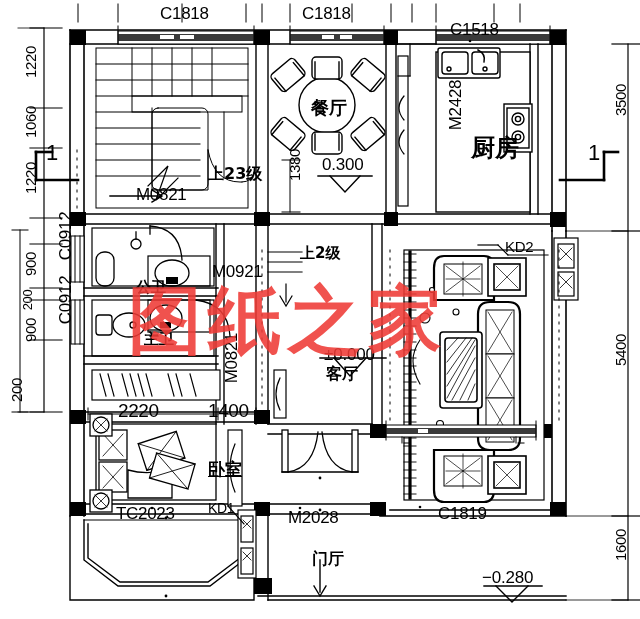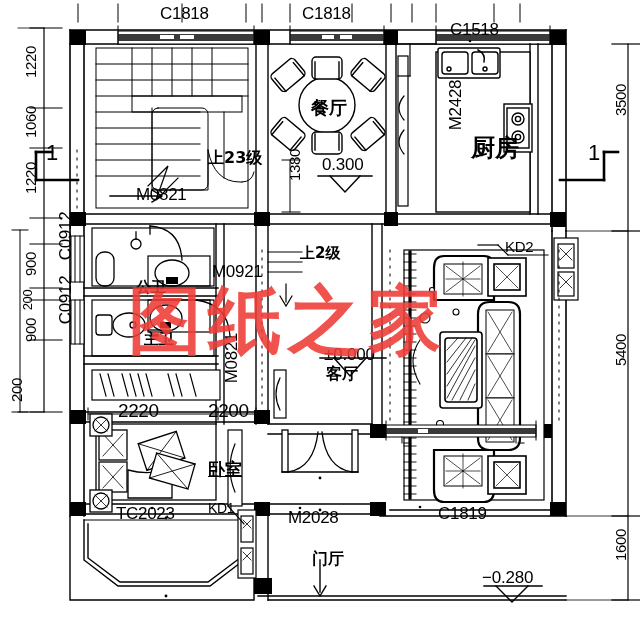--- a/index.html
+++ b/index.html
@@ -639,37 +639,37 @@
   <div class="lbl code codev" style="left:56px;top:236px;transform:rotate(-90deg) translate(-50%,0);">C0912</div>
   <div class="lbl code codev" style="left:56px;top:300px;transform:rotate(-90deg) translate(-50%,0);">C0912</div>
 
   <div class="lbl secnum" style="left:46px;top:140px;">1</div>
   <div class="lbl secnum" style="left:588px;top:140px;">1</div>
 
   <div class="lbl dimtext dimv" style="left:612px;top:100px;transform:rotate(-90deg) translate(-50%,0);">3500</div>
   <div class="lbl dimtext dimv" style="left:612px;top:350px;transform:rotate(-90deg) translate(-50%,0);">5400</div>
   <div class="lbl dimtext dimv" style="left:612px;top:545px;transform:rotate(-90deg) translate(-50%,0);">1600</div>
 
-  <div class="lbl cn" style="left:208px;top:148px;font-size:16px;text-align:right;">上23级</div>
+  <div class="lbl cn" style="left:208px;top:164px;font-size:16px;text-align:right;">上23级</div>
   <div class="lbl code" style="left:136px;top:185px;">M0821</div>
 
   <div class="lbl cn" style="left:311px;top:96px;font-size:18px;">餐厅</div>
   <div class="lbl elev" style="left:322px;top:155px;">0.300</div>
   <div class="lbl dimtext dimv" style="left:286px;top:165px;transform:rotate(-90deg) translate(-50%,0);">1380</div>
 
   <div class="lbl code codev" style="left:446px;top:105px;transform:rotate(-90deg) translate(-50%,0);">M2428</div>
   <div class="lbl cn" style="left:471px;top:132px;font-size:24px;">厨房</div>
 
   <div class="lbl cn" style="left:136px;top:250px;font-size:15px;margin-top:28px;">公卫</div>
   <div class="lbl cn" style="left:144px;top:330px;font-size:15px;">主卫</div>
   <div class="lbl code" style="left:212px;top:262px;">M0921</div>
   <div class="lbl code codev" style="left:222px;top:358px;transform:rotate(-90deg) translate(-50%,0);">M0821</div>
 
   <div class="lbl dimtext" style="left:118px;top:400px;font-size:19px;">2220</div>
-  <div class="lbl dimtext" style="left:208px;top:400px;font-size:19px;">2200</div>
+  <div class="lbl dimtext" style="left:208px;top:400px;font-size:19px;">1400</div>
 
   <div class="lbl cn" style="left:208px;top:458px;font-size:17px;text-decoration:underline;">卧室</div>
   <div class="lbl code" style="left:116px;top:504px;">TC2023</div>
   <div class="lbl code" style="left:208px;top:500px;font-size:14px;">KD1</div>
 
   <div class="lbl cn" style="left:300px;top:244px;font-size:15px;">上2级</div>
   <div class="lbl elev" style="left:324px;top:338px;margin-top:7px;">±0.000</div>
   <div class="lbl cn" style="left:326px;top:364px;font-size:16px;">客厅</div>
 
   <div class="lbl code" style="left:288px;top:508px;">M2028</div>

